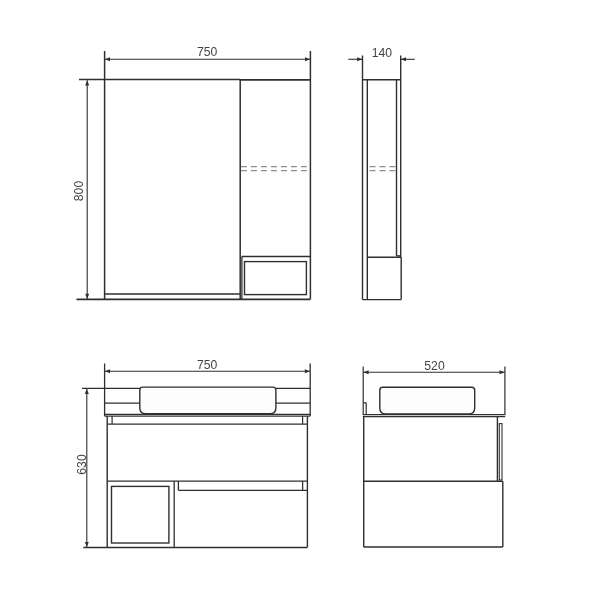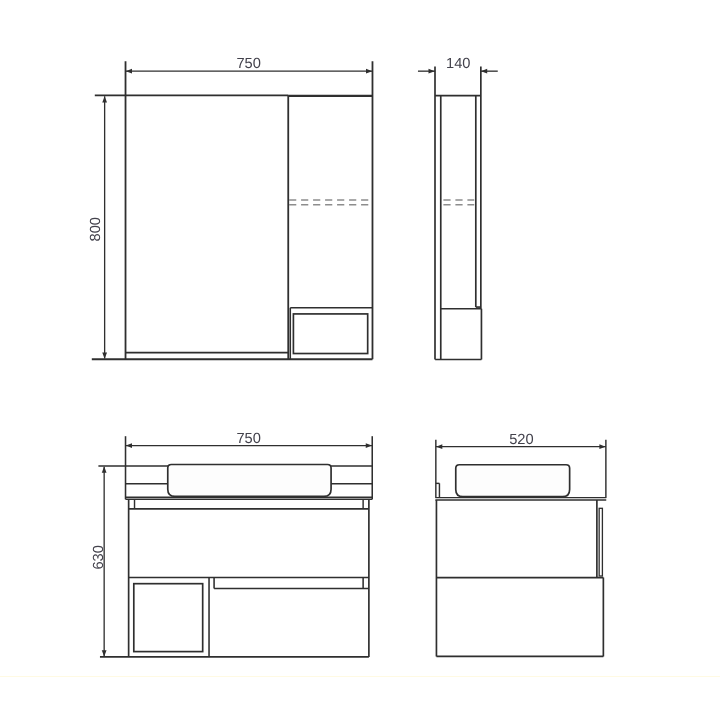--- a/index.html
+++ b/index.html
@@ -1,16 +1,16 @@
 <!DOCTYPE html>
 <html><head>
 <meta charset="utf-8">
 <style>
   html,body{margin:0;padding:0;background:#ffffff;}
-  .page{width:600px;height:564px;position:relative;background:#fde047;}
+  .page{width:600px;height:564px;position:relative;background:#c4b5fd;}
   text{font-family:"Liberation Sans",sans-serif;fill:#43424c;}
 </style>
 </head>
 <body>
 <div class="page">
 <svg width="600" height="600" viewBox="0 0 600 600">
 
 <rect x="0" y="0" width="600" height="600" fill="#ffffff"></rect>
 
 <g stroke="#2f2f2f" stroke-width="1.1" fill="none">

